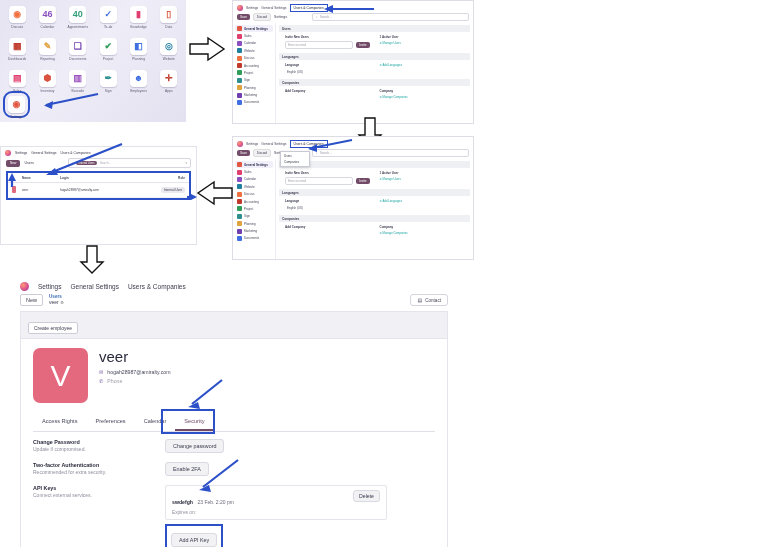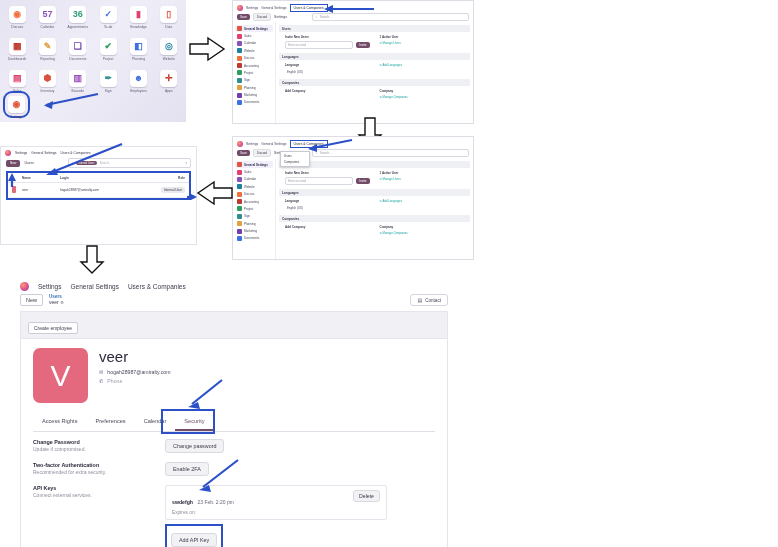--- a/index.html
+++ b/index.html
@@ -135,25 +135,25 @@
 </head>
 <body>
 
 <div class="panel" id="app-grid">
   <div class="apps" id="apps">
       <div class="app">
         <div class="tile" style="color:#f06f3f">◉</div>
         <div class="nm">Discuss</div>
       </div>
       <div class="app">
-        <div class="tile" style="color:#8b4fbf">57</div>
+        <div class="tile" style="color:#8b4fbf">46</div>
         <div class="nm">Calendar</div>
       </div>
       <div class="app">
-        <div class="tile" style="color:#2f9e7a">36</div>
+        <div class="tile" style="color:#2f9e7a">40</div>
         <div class="nm">Appointments</div>
       </div>
       <div class="app">
         <div class="tile" style="color:#3f6fe0">✓</div>
         <div class="nm">To-do</div>
       </div>
       <div class="app">
         <div class="tile" style="color:#e03f6f">▮</div>
         <div class="nm">Knowledge</div>
       </div>

